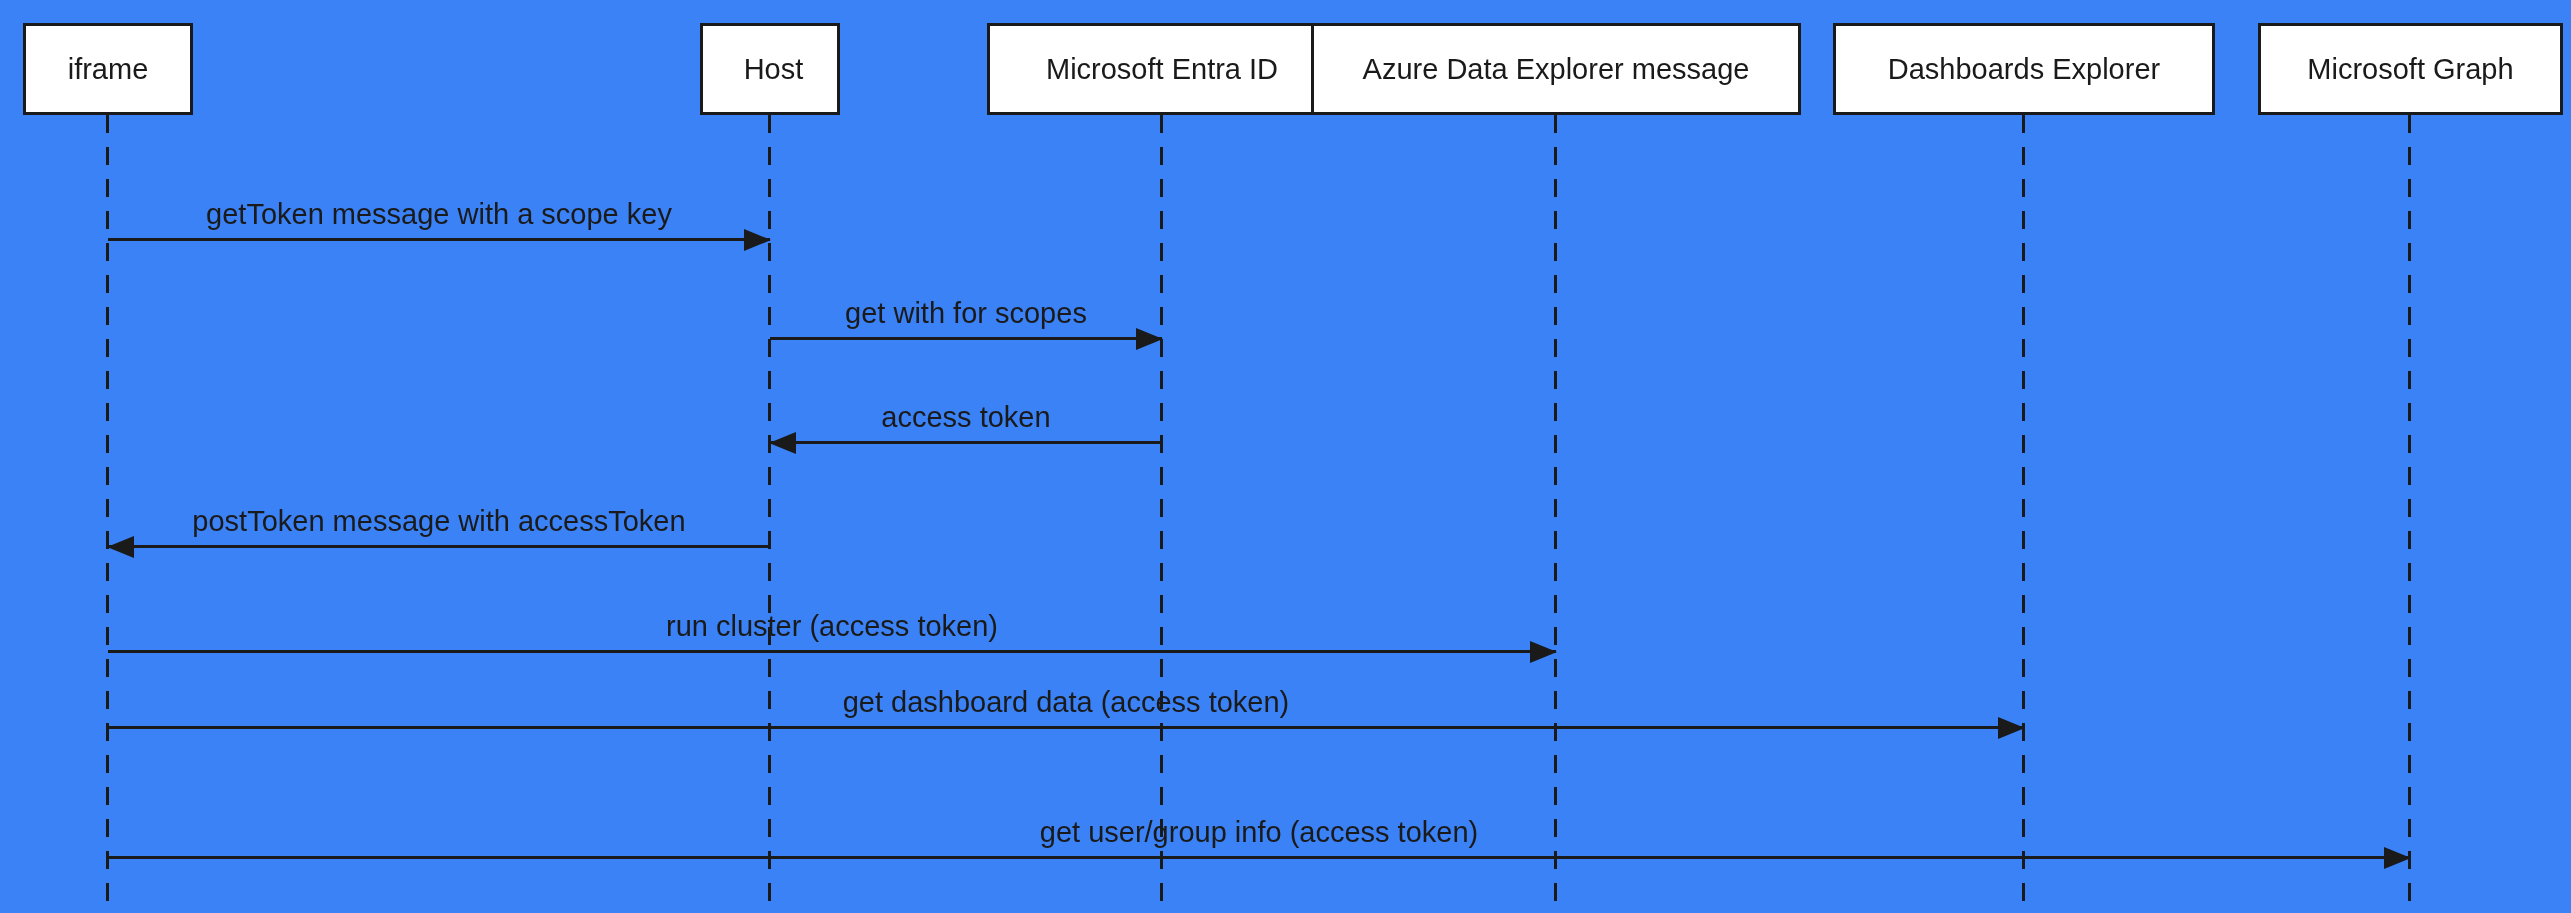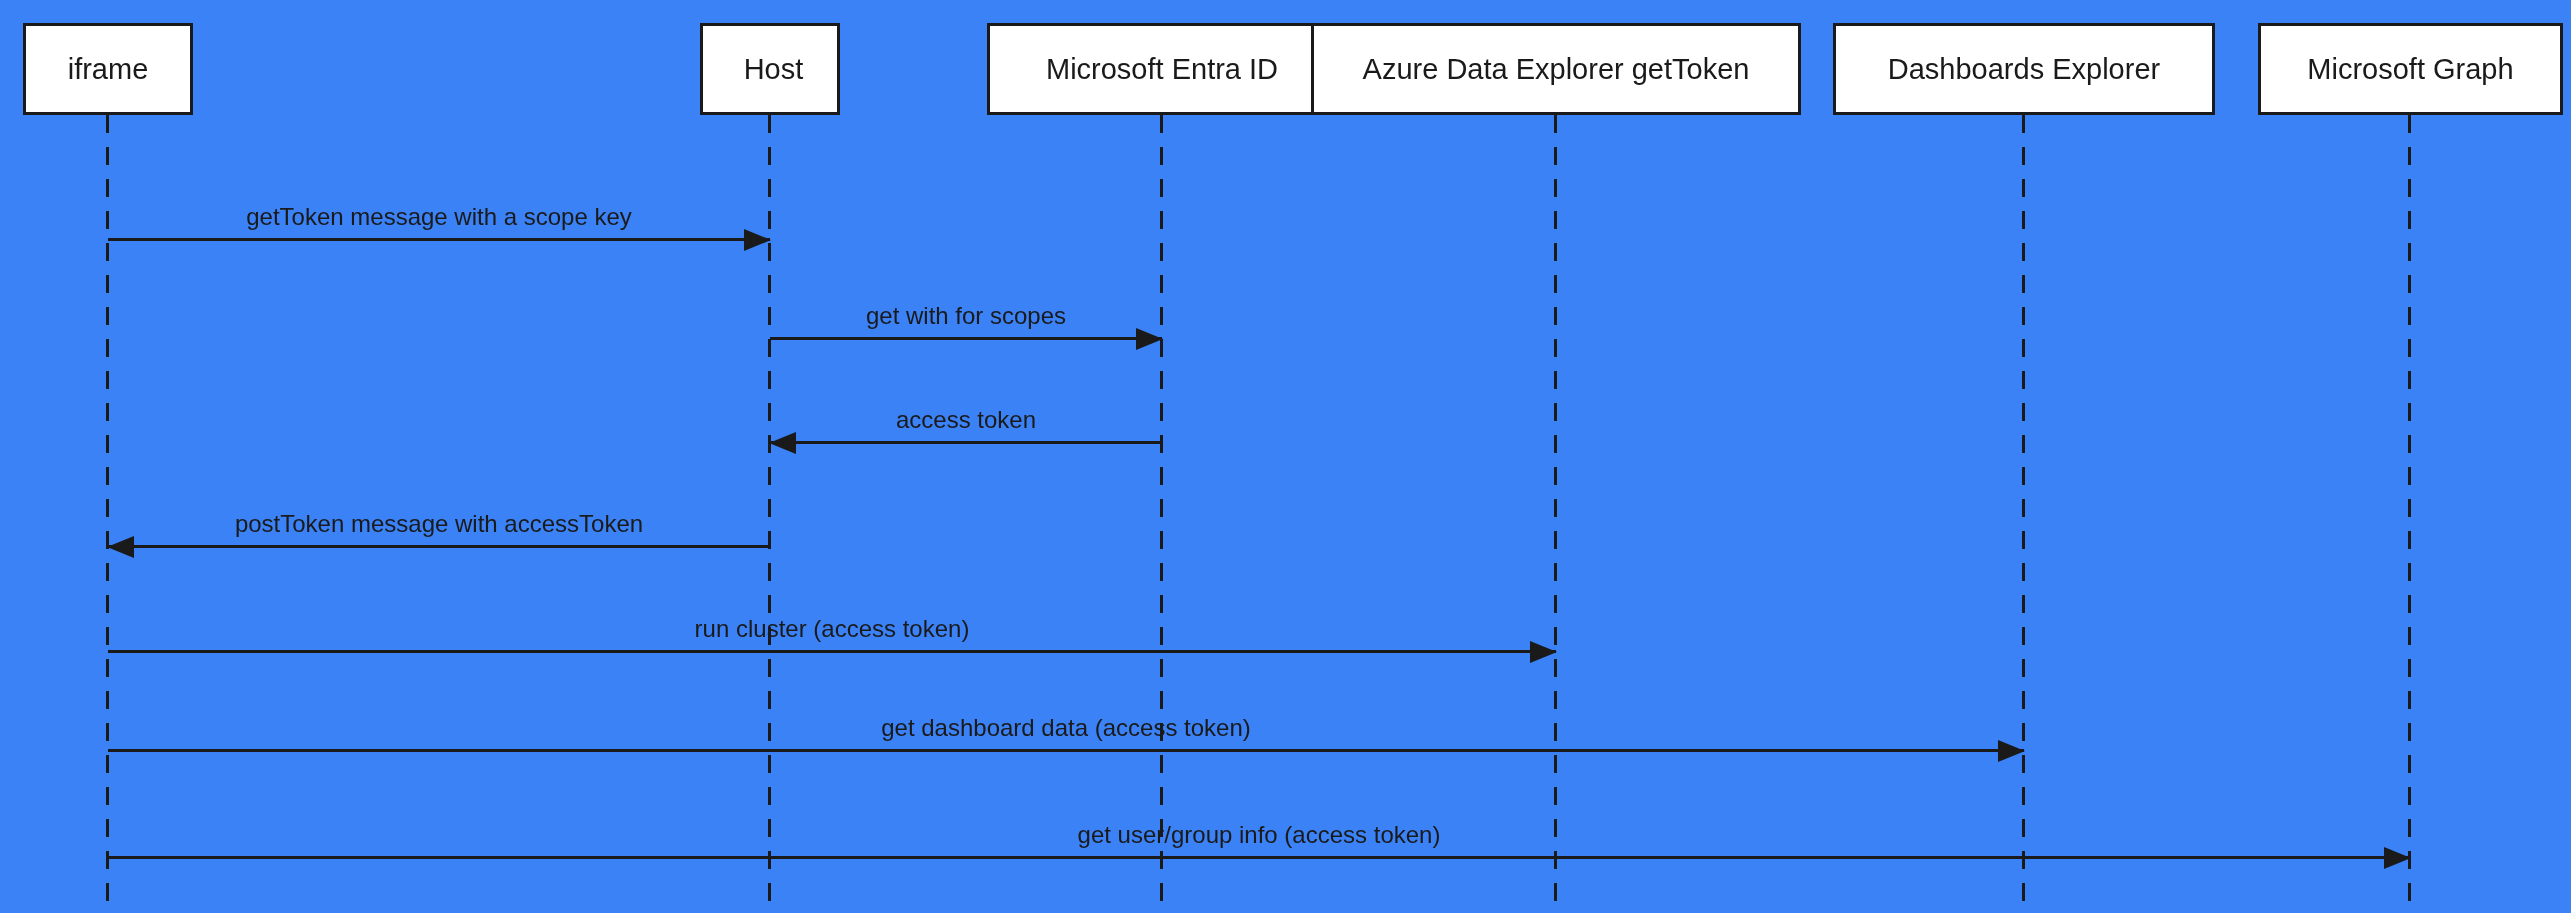--- a/index.html
+++ b/index.html
@@ -47,21 +47,21 @@
     position: absolute;
     height: 54px;
     z-index: 2;
   }
   .msg-label {
     position: absolute;
     bottom: 10px;
     left: 0;
     width: 100%;
     text-align: center;
-    font-size: 24px;
+    font-size: 29px;
     color: #1a1a1a;
     white-space: nowrap;
   }
   .msg-line {
     position: absolute;
     bottom: 0;
     left: 0;
     right: 0;
     height: 0;
     border-top: 3px solid #1a1a1a;
@@ -98,21 +98,21 @@
   <div class="actor-box" style="left: 23px;   width: 170px;">
     <span>iframe</span>
   </div>
   <div class="actor-box" style="left: 700px;  width: 140px; padding-left: 7px;">
     <span>Host</span>
   </div>
   <div class="actor-box" style="left: 987px;  width: 350px;">
     <span>Microsoft Entra ID</span>
   </div>
   <div class="actor-box" style="left: 1311px; width: 490px;">
-    <span>Azure Data Explorer getToken</span>
+    <span>Azure Data Explorer message</span>
   </div>
   <div class="actor-box" style="left: 1833px; width: 382px;">
     <span>Dashboards Explorer</span>
   </div>
   <div class="actor-box" style="left: 2258px; width: 305px;">
     <span>Microsoft Graph</span>
   </div>
 
   <div class="message" style="top: 187px; left: 108px; width: 662px;">
     <div class="msg-label">getToken message with a scope key</div>
@@ -137,21 +137,21 @@
     <div class="msg-line"></div>
     <div class="arrowhead left"></div>
   </div>
 
   <div class="message" style="top: 599px; left: 108px; width: 1448px;">
     <div class="msg-label">run cluster (access token)</div>
     <div class="msg-line"></div>
     <div class="arrowhead right"></div>
   </div>
 
-  <div class="message" style="top: 698px; left: 108px; width: 1916px;">
+  <div class="message" style="top: 675px; left: 108px; width: 1916px;">
     <div class="msg-label">get dashboard data (access token)</div>
     <div class="msg-line"></div>
     <div class="arrowhead right"></div>
   </div>
 
   <div class="message" style="top: 805px; left: 108px; width: 2302px;">
     <div class="msg-label">get user/group info (access token)</div>
     <div class="msg-line"></div>
     <div class="arrowhead right"></div>
   </div>

